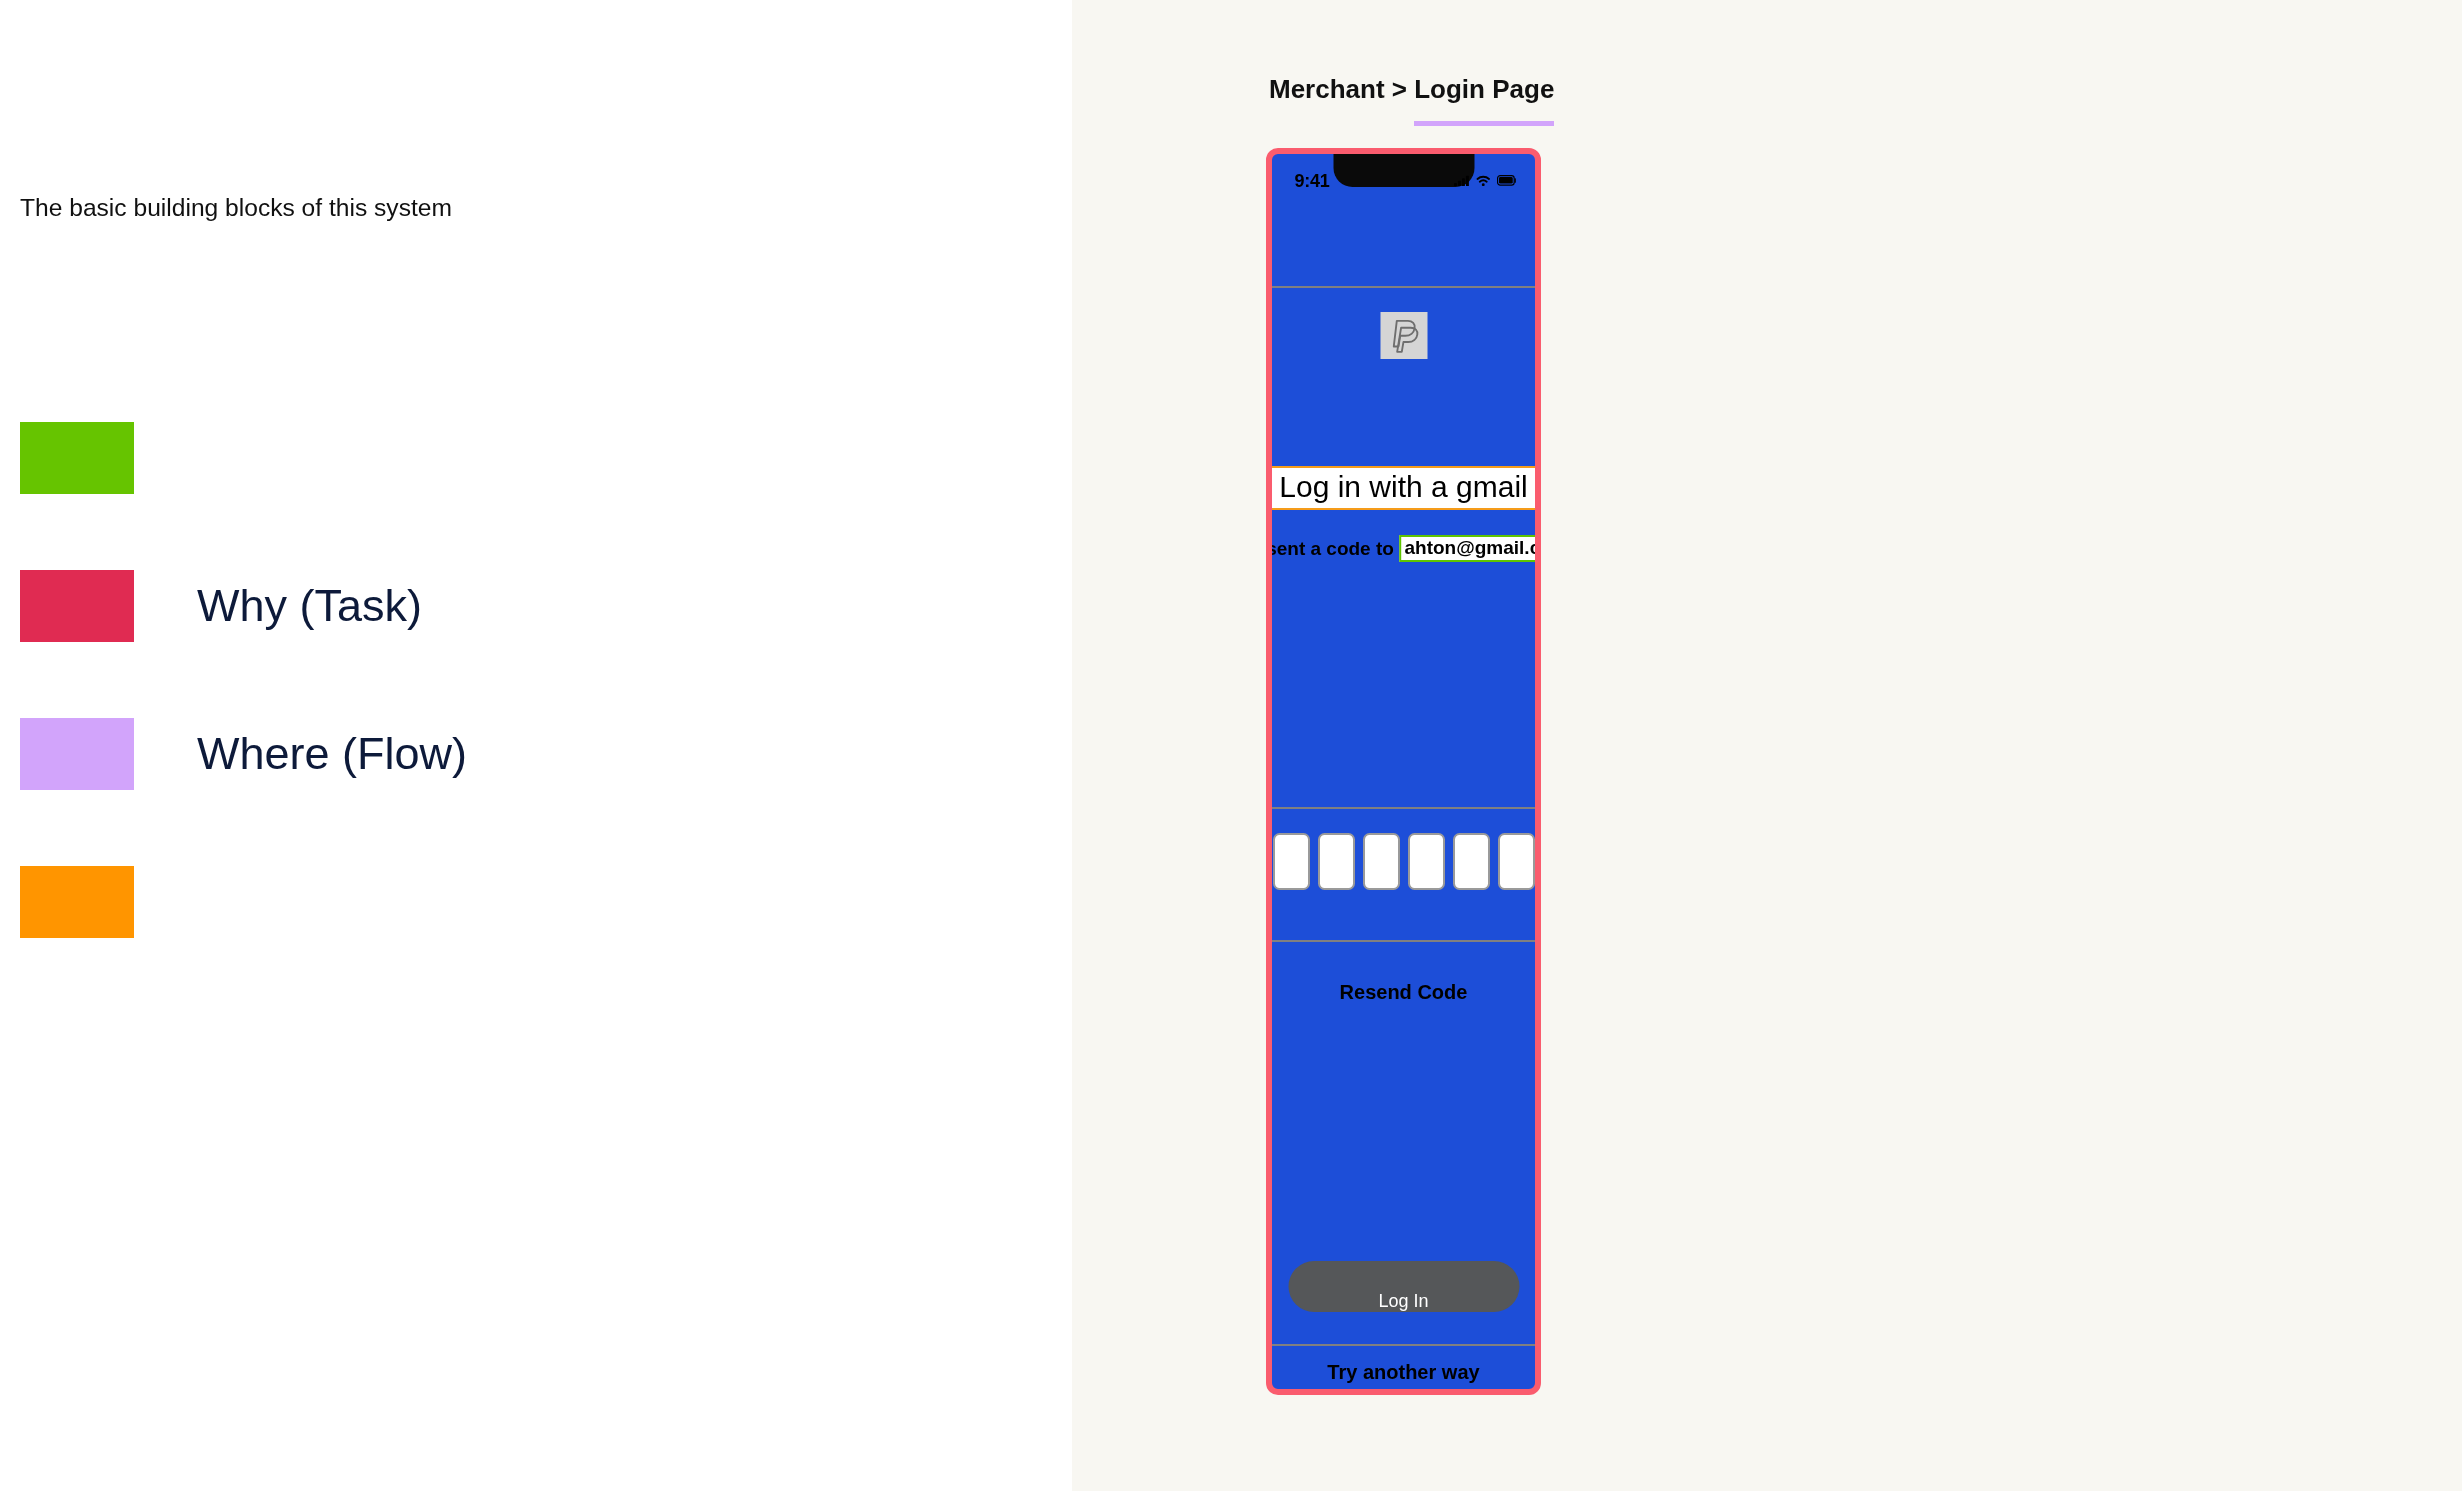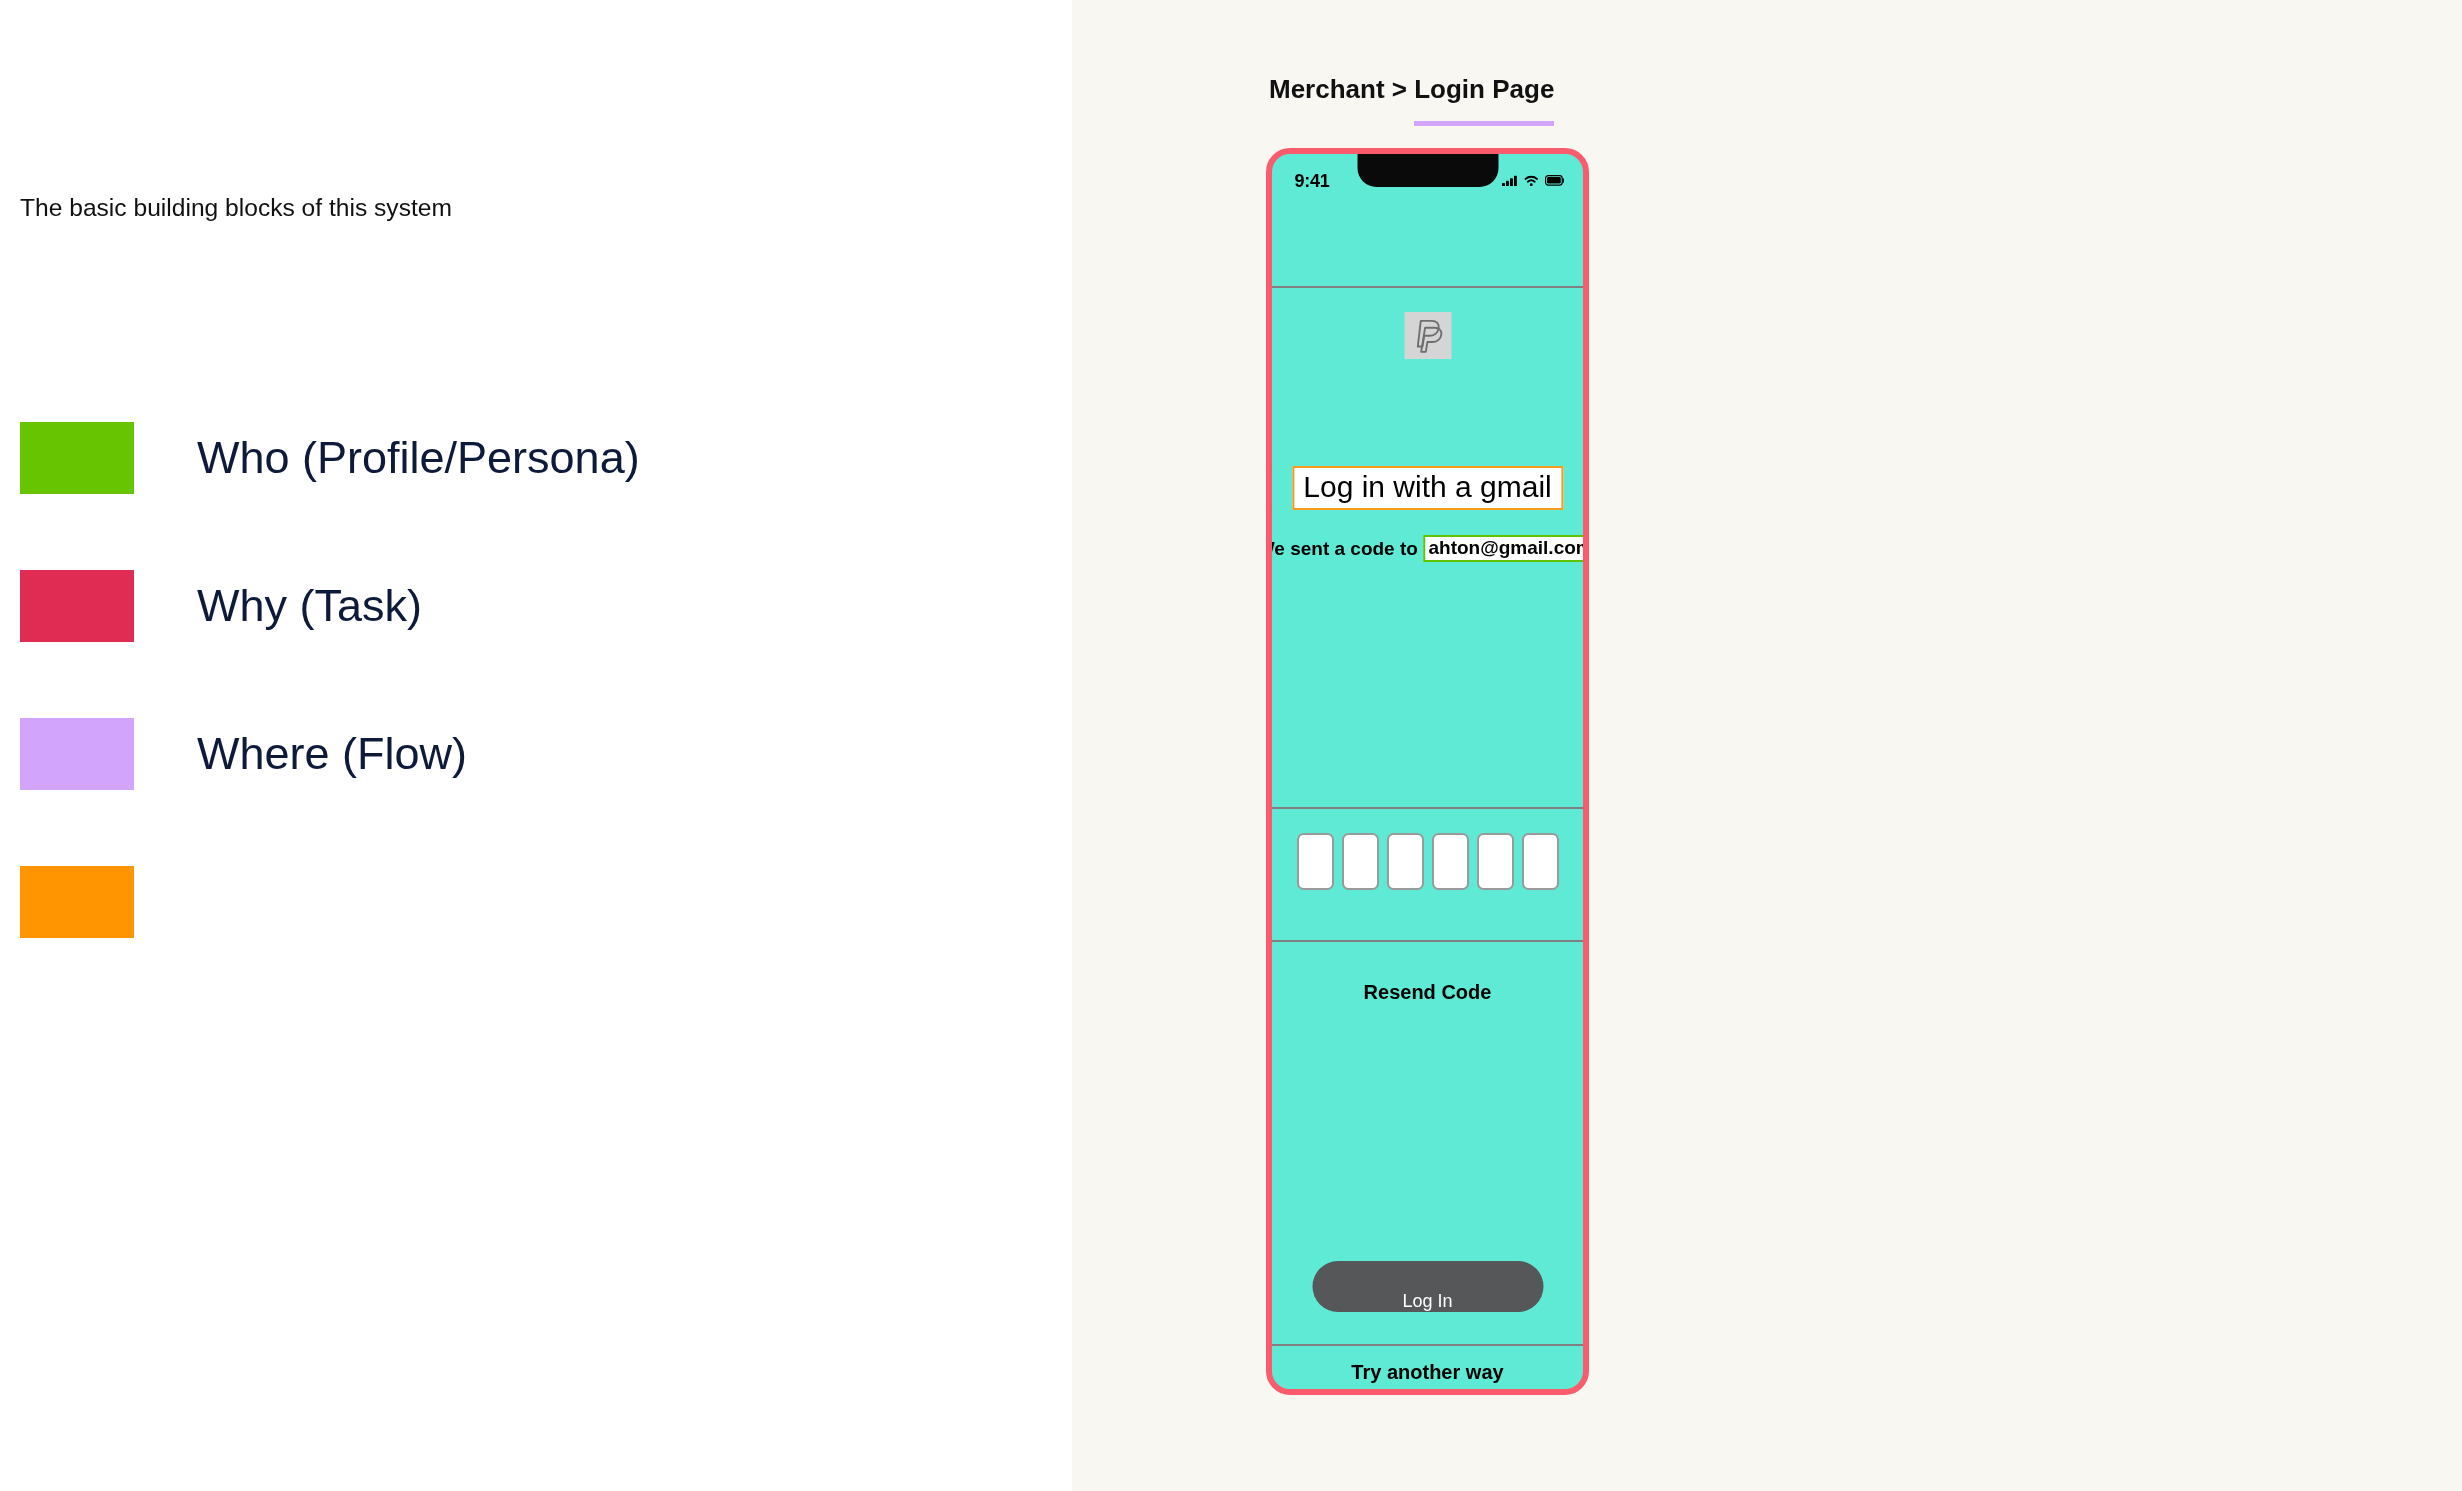--- a/index.html
+++ b/index.html
@@ -91,25 +91,25 @@
   #breadcrumb-page {
     border-bottom: 5px solid #D2A4FB;
     padding-bottom: 17px;
   }
 
   
   #phone {
     position: absolute;
     left: 194px;
     top: 148px;
-    width: 323px;
+    width: 275px;
     height: 1247px;
-    background: #5eead4;
+    background: #1d4ed8;
     border: 6.5px solid #FA5C6E;
-    border-radius: 24px;
+    border-radius: 12px;
     box-sizing: border-box;
     overflow: hidden;
   }
   #phone-inner {
     position: relative;
     width: 100%;
     height: 100%;
   }
   #notch {
     position: absolute;
@@ -252,21 +252,20 @@
 <body>
 
 <div id="left-panel">
 
   <div id="page-subtitle">The basic building blocks of this system</div>
 
   <div id="legend">
 
     <div class="legend-row">
       <div class="legend-swatch" style="background: rgb(102, 196, 0);"></div>
-      <div class="legend-label">Who (Profile/Persona)</div>
     </div>
 
     <div class="legend-row">
       <div class="legend-swatch" style="background: rgb(224, 43, 82);"></div>
       <div class="legend-label">Why (Task)</div>
     </div>
 
     <div class="legend-row">
       <div class="legend-swatch" style="background: rgb(210, 164, 251);"></div>
       <div class="legend-label">Where (Flow)</div>

